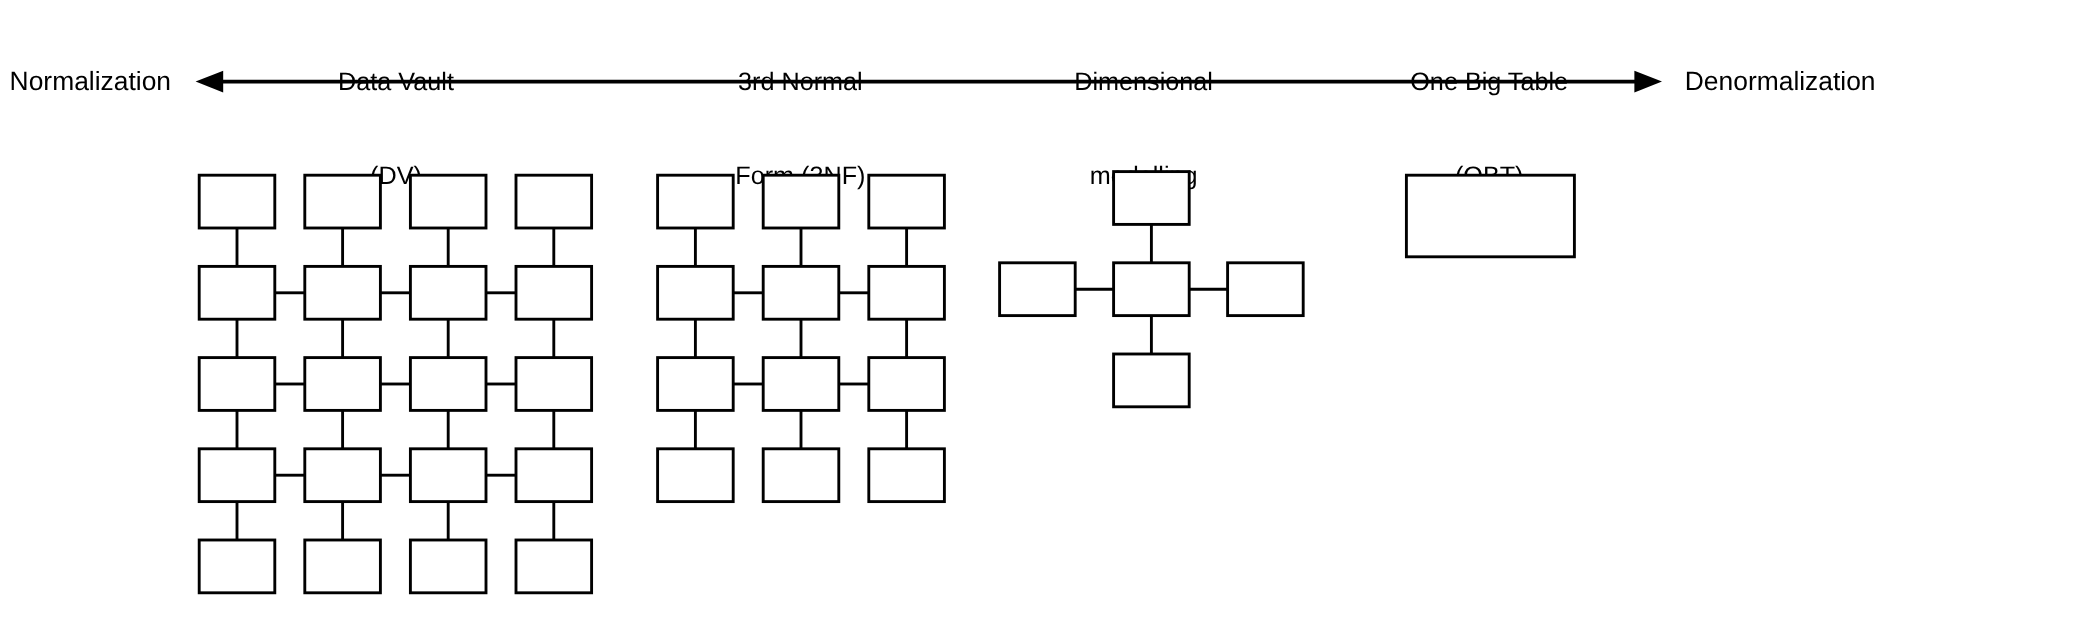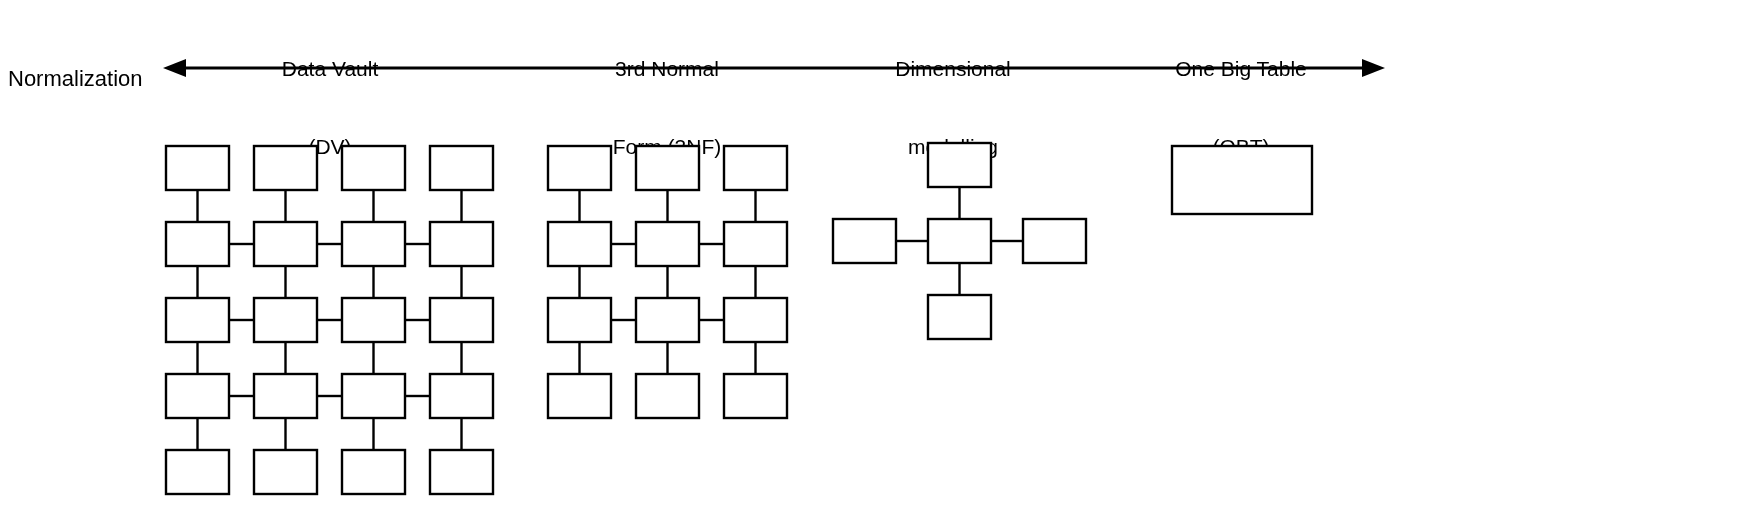--- a/index.html
+++ b/index.html
@@ -82,21 +82,22 @@
   <div class="lbl stage-label" style="left:953px; top:4px;">
     <div>Dimensional</div>
     <div>modelling</div>
   </div>
 
   <div class="lbl stage-label" style="left:1241px; top:4px;">
     <div>One Big Table</div>
     <div>(OBT)</div>
   </div>
 
-  <div class="lbl-end" style="left:8px; top:55px;margin-top:11px;">Normalization</div>
+  <div class="lbl-end" style="left:8px; top:55px;">Normalization</div>
+  <div class="lbl-end" style="left:1404px; top:55px;">Denormalization</div>
 
   <svg class="svg-layer" viewBox="0 0 1742 524" xmlns="http://www.w3.org/2000/svg">
     <g>
       <line class="axis-line" x1="176" y1="68" x2="1372" y2="68"></line>
       <polygon class="axis-head" points="163,68 186,59 186,77"></polygon>
       <polygon class="axis-head" points="1385,68 1362,59 1362,77"></polygon>
     </g>
     <g id="schema-layer">
         <g>
           <line x1="197.5" y1="190" x2="197.5" y2="222" class="connector"></line>

